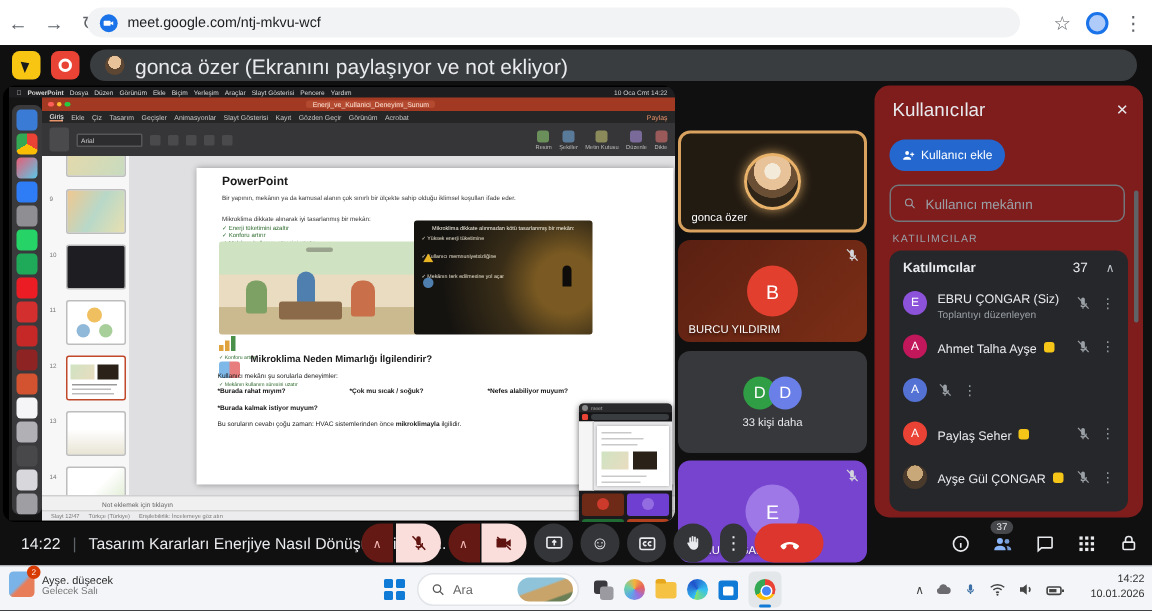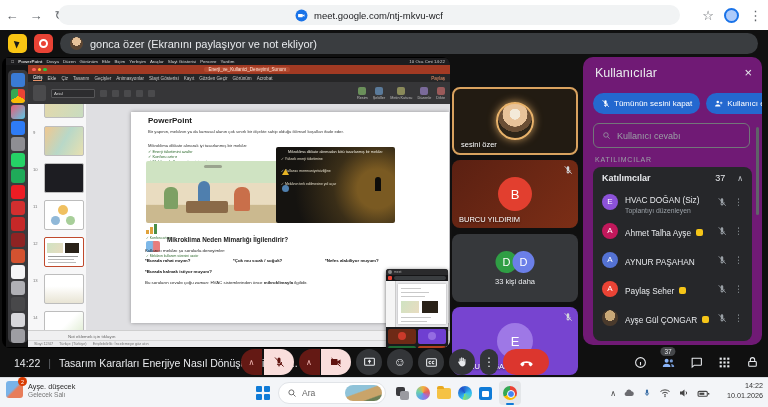--- a/index.html
+++ b/index.html
@@ -5,38 +5,38 @@
   html,body{margin:0;padding:0;background:#000;}
   #root{position:relative;width:768px;height:407px;overflow:hidden;
         font-family:"Liberation Sans",sans-serif;background:#121212;}
   .abs{position:absolute;}
   svg{display:block;}
 
   
   .browser{left:0;top:0;width:768px;height:30px;background:#fff;display:flex;align-items:center;}
   .nav-ic{color:#5f6368;font-size:13px;width:24px;text-align:center;}
   .omnibox{left:58px;top:5px;right:88px;height:20px;background:#f1f3f4;border-radius:10px;
-           display:flex;align-items:center;padding:0 8px;gap:6px;justify-content:center;}
+           display:flex;align-items:center;padding:0 8px;gap:6px;}
   .omnibox .url{font-size:9.5px;color:#202124;}
   .brw-right{right:6px;top:0;height:30px;display:flex;align-items:center;gap:10px;}
   .avatar-chip{width:15px;height:15px;border-radius:50%;background:#aecbfa;border:2px solid #1a73e8;box-sizing:border-box;}
 
   
   .meet{left:0;top:30px;width:768px;height:347px;background:#101010;}
   .notif-share{left:8px;top:4px;width:19px;height:19px;border-radius:5px;background:#f9c513;
                display:flex;align-items:center;justify-content:center;}
   .notif-share i{display:block;width:0;height:0;border-left:5px solid #1a1a1a;border-top:3px solid transparent;border-bottom:5px solid transparent;transform:rotate(-20deg);}
   .notif-rec{left:34px;top:4px;width:19px;height:19px;border-radius:5px;background:#e94335;
              display:flex;align-items:center;justify-content:center;}
   .notif-rec i{display:block;width:9px;height:9px;border:2px solid #fff;border-radius:50%;box-sizing:border-box;}
   .notif-pill{left:60px;top:3px;right:10px;height:21px;background:#3a3d40;border-radius:11px;
               display:flex;align-items:center;gap:7px;padding:0 10px;}
   .notif-ava{width:13px;height:13px;border-radius:50%;
              background:radial-gradient(circle at 50% 35%,#e8c39a 0 40%,#5d4632 41% 100%);}
-  .notif-txt{font-size:11px;color:#e8eaed;text-align:center;}
+  .notif-txt{font-size:14px;color:#e8eaed;text-align:center;}
 
   
   .present{left:2px;top:27px;width:448px;height:291px;background:#000;border-radius:8px;overflow:hidden;}
   .mac{left:4px;top:1px;right:0;bottom:1px;background:#151516;}
   .menubar{left:0;top:0;right:0;height:7px;background:#1d1d1f;display:flex;align-items:center;
            gap:4px;padding:0 5px;font-size:4.4px;color:#d8d8d8;white-space:nowrap;overflow:hidden;}
   .menubar .clock{margin-left:auto;color:#cfcfcf;}
   .dock{left:2px;top:12px;width:20px;bottom:4px;background:rgba(90,90,95,.55);border-radius:5px;
         display:flex;flex-direction:column;align-items:center;gap:2px;padding:3px 0;overflow:hidden;}
   .dock span{width:14px;height:14px;border-radius:3px;flex:0 0 auto;}
@@ -130,21 +130,21 @@
              background:radial-gradient(circle at 50% 30%,#f3ead9 0 18%,#e8c39a 19% 42%,#6b4f35 43% 60%,#2e2518 61% 100%);}
   .t-burcu{top:130px;background:linear-gradient(135deg,#5a2012,#7c2e16);}
   .t-more{top:204px;background:#36383b;}
   .t-more .pair{position:absolute;left:50%;top:17px;transform:translateX(-50%);display:flex;}
   .t-more .pair b{width:22px;height:22px;border-radius:50%;color:#fff;font-size:11px;font-weight:normal;
                   display:flex;align-items:center;justify-content:center;}
   .t-more .lbl{position:absolute;left:0;right:0;top:43px;text-align:center;font-size:7.5px;color:#e8eaed;}
   .t-ebru{top:277px;background:#7744d0;}
 
   
-  .panel{left:583px;top:27px;width:179px;height:288px;background:#701a75;border-radius:10px;overflow:hidden;}
+  .panel{left:583px;top:27px;width:179px;height:288px;background:#7f1d1d;border-radius:10px;overflow:hidden;}
   .pn-head{left:12px;top:8px;right:10px;display:flex;align-items:center;}
   .pn-title{font-size:12.5px;color:#e8eaed;}
   .pn-close{margin-left:auto;font-size:13px;color:#e8eaed;}
   .pn-btns{left:10px;top:36px;right:6px;display:flex;gap:6px;}
   .pn-btn{height:21px;border-radius:11px;background:#2468cf;color:#fff;font-size:8px;
           display:flex;align-items:center;gap:4px;padding:0 8px;white-space:nowrap;}
   .pn-search{left:10px;top:66px;right:12px;height:23px;border:1px solid #73767a;border-radius:6px;
              display:flex;align-items:center;gap:6px;padding:0 8px;color:#9aa0a6;}
   .pn-search span{font-size:9px;}
   .pn-sec{left:12px;top:99px;font-size:7px;letter-spacing:.8px;color:#9aa0a6;}
@@ -469,21 +469,21 @@
             </span>
           <span class="mt" style="background:#1e6b34"></span>
           <span class="mt" style="background:#b3401f"></span>
         </div>
       </div>
     </div>
 
     <div class="tilecol">
       <div class="tile t-gonca">
         <span class="ava photo"></span>
-        <span class="nm">sesini özer</span>
+        <span class="nm">gonca özer</span>
       </div>
       <div class="tile t-burcu">
         <span class="mic">
           <svg viewBox="0 0 24 24" width="10" height="10">
               <path fill="currentColor" d="M12 15a3 3 0 0 0 3-3V6a3 3 0 0 0-6 0v6a3 3 0 0 0 3 3zm6-3h-1.7a4.3 4.3 0 0 1-7.2 3.2l-1.4 1.4A6.3 6.3 0 0 0 11 18.9V21h2v-2.1A6.3 6.3 0 0 0 18 12z"></path>
               <path fill="none" stroke="currentColor" stroke-width="2" d="M4 3l17 18"></path>
             </svg>
         </span>
         <span class="ava" style="width:34px;height:34px;background:#e23f2f;">B</span>
         <span class="nm">BURCU YILDIRIM</span>
@@ -508,54 +508,47 @@
     </div>
 
     <div class="panel abs">
       <div class="pn-head abs">
         <span class="pn-title">Kullanıcılar</span>
         <span class="pn-close">×</span>
       </div>
       <div class="pn-btns abs">
         <span class="pn-btn">
           <svg viewBox="0 0 24 24" width="9" height="9">
-              <path fill="currentColor" d="M12 15a3 3 0 0 0 3-3V6a3 3 0 0 0-6 0v6a3 3 0 0 0 3 3zm6-3h-1.7a4.3 4.3 0 0 1-7.2 3.2l-1.4 1.4A6.3 6.3 0 0 0 11 18.9V21h2v-2.1A6.3 6.3 0 0 0 18 12z"></path>
-              <path fill="none" stroke="currentColor" stroke-width="2" d="M4 3l17 18"></path>
-            </svg>
-          <span>Tümünün sesini kapat</span>
-        </span>
-        <span class="pn-btn">
-          <svg viewBox="0 0 24 24" width="9" height="9">
               <circle cx="10" cy="8" r="3.4" fill="currentColor"></circle>
               <path fill="currentColor" d="M3 19c0-2.8 3.1-4.5 7-4.5s7 1.7 7 4.5v1H3z"></path>
               <path fill="currentColor" d="M18 7h2v2.5h2.5v2H20V14h-2v-2.5h-2.5v-2H18z"></path>
             </svg>
           <span>Kullanıcı ekle</span>
         </span>
       </div>
       <div class="pn-search abs">
         <svg viewBox="0 0 24 24" width="9" height="9" fill="none" stroke="currentColor" stroke-width="2">
             <circle cx="10.5" cy="10.5" r="6"></circle>
             <path d="M15 15l5.5 5.5"></path>
           </svg>
-        <span>Kullanıcı cevabı</span>
+        <span>Kullanıcı mekânın</span>
       </div>
       <div class="pn-sec abs">KATILIMCILAR</div>
 
       <div class="pn-card abs">
         <div class="pc-head">
           <span class="lb">Katılımcılar</span>
           <span class="ct">37</span>
           <span class="ch">∧</span>
         </div>
 
         <div class="prow">
           <span class="av" style="background:#8c52d9">E</span>
           <span class="tx">
-            <span class="nm">HVAC DOĞAN (Siz)</span>
+            <span class="nm">EBRU ÇONGAR (Siz)</span>
             <span class="sub" style="display:block">Toplantıyı düzenleyen</span>
           </span>
           <span class="mic">
               <svg viewBox="0 0 24 24" width="10" height="10">
                 <path fill="currentColor" d="M12 15a3 3 0 0 0 3-3V6a3 3 0 0 0-6 0v6a3 3 0 0 0 3 3zm6-3h-1.7a4.3 4.3 0 0 1-7.2 3.2l-1.4 1.4A6.3 6.3 0 0 0 11 18.9V21h2v-2.1A6.3 6.3 0 0 0 18 12z"></path>
                 <path fill="none" stroke="currentColor" stroke-width="2" d="M4 3l17 18"></path>
               </svg>
             </span>
           <span class="dots">⋮</span>
         </div>
@@ -570,23 +563,20 @@
               <svg viewBox="0 0 24 24" width="10" height="10">
                 <path fill="currentColor" d="M12 15a3 3 0 0 0 3-3V6a3 3 0 0 0-6 0v6a3 3 0 0 0 3 3zm6-3h-1.7a4.3 4.3 0 0 1-7.2 3.2l-1.4 1.4A6.3 6.3 0 0 0 11 18.9V21h2v-2.1A6.3 6.3 0 0 0 18 12z"></path>
                 <path fill="none" stroke="currentColor" stroke-width="2" d="M4 3l17 18"></path>
               </svg>
             </span>
           <span class="dots">⋮</span>
         </div>
 
         <div class="prow">
           <span class="av" style="background:#5472d3">A</span>
-          <span class="tx">
-            <span class="nm">AYNUR PAŞAHAN</span>
-          </span>
           <span class="mic">
               <svg viewBox="0 0 24 24" width="10" height="10">
                 <path fill="currentColor" d="M12 15a3 3 0 0 0 3-3V6a3 3 0 0 0-6 0v6a3 3 0 0 0 3 3zm6-3h-1.7a4.3 4.3 0 0 1-7.2 3.2l-1.4 1.4A6.3 6.3 0 0 0 11 18.9V21h2v-2.1A6.3 6.3 0 0 0 18 12z"></path>
                 <path fill="none" stroke="currentColor" stroke-width="2" d="M4 3l17 18"></path>
               </svg>
             </span>
           <span class="dots">⋮</span>
         </div>
 
         <div class="prow">

